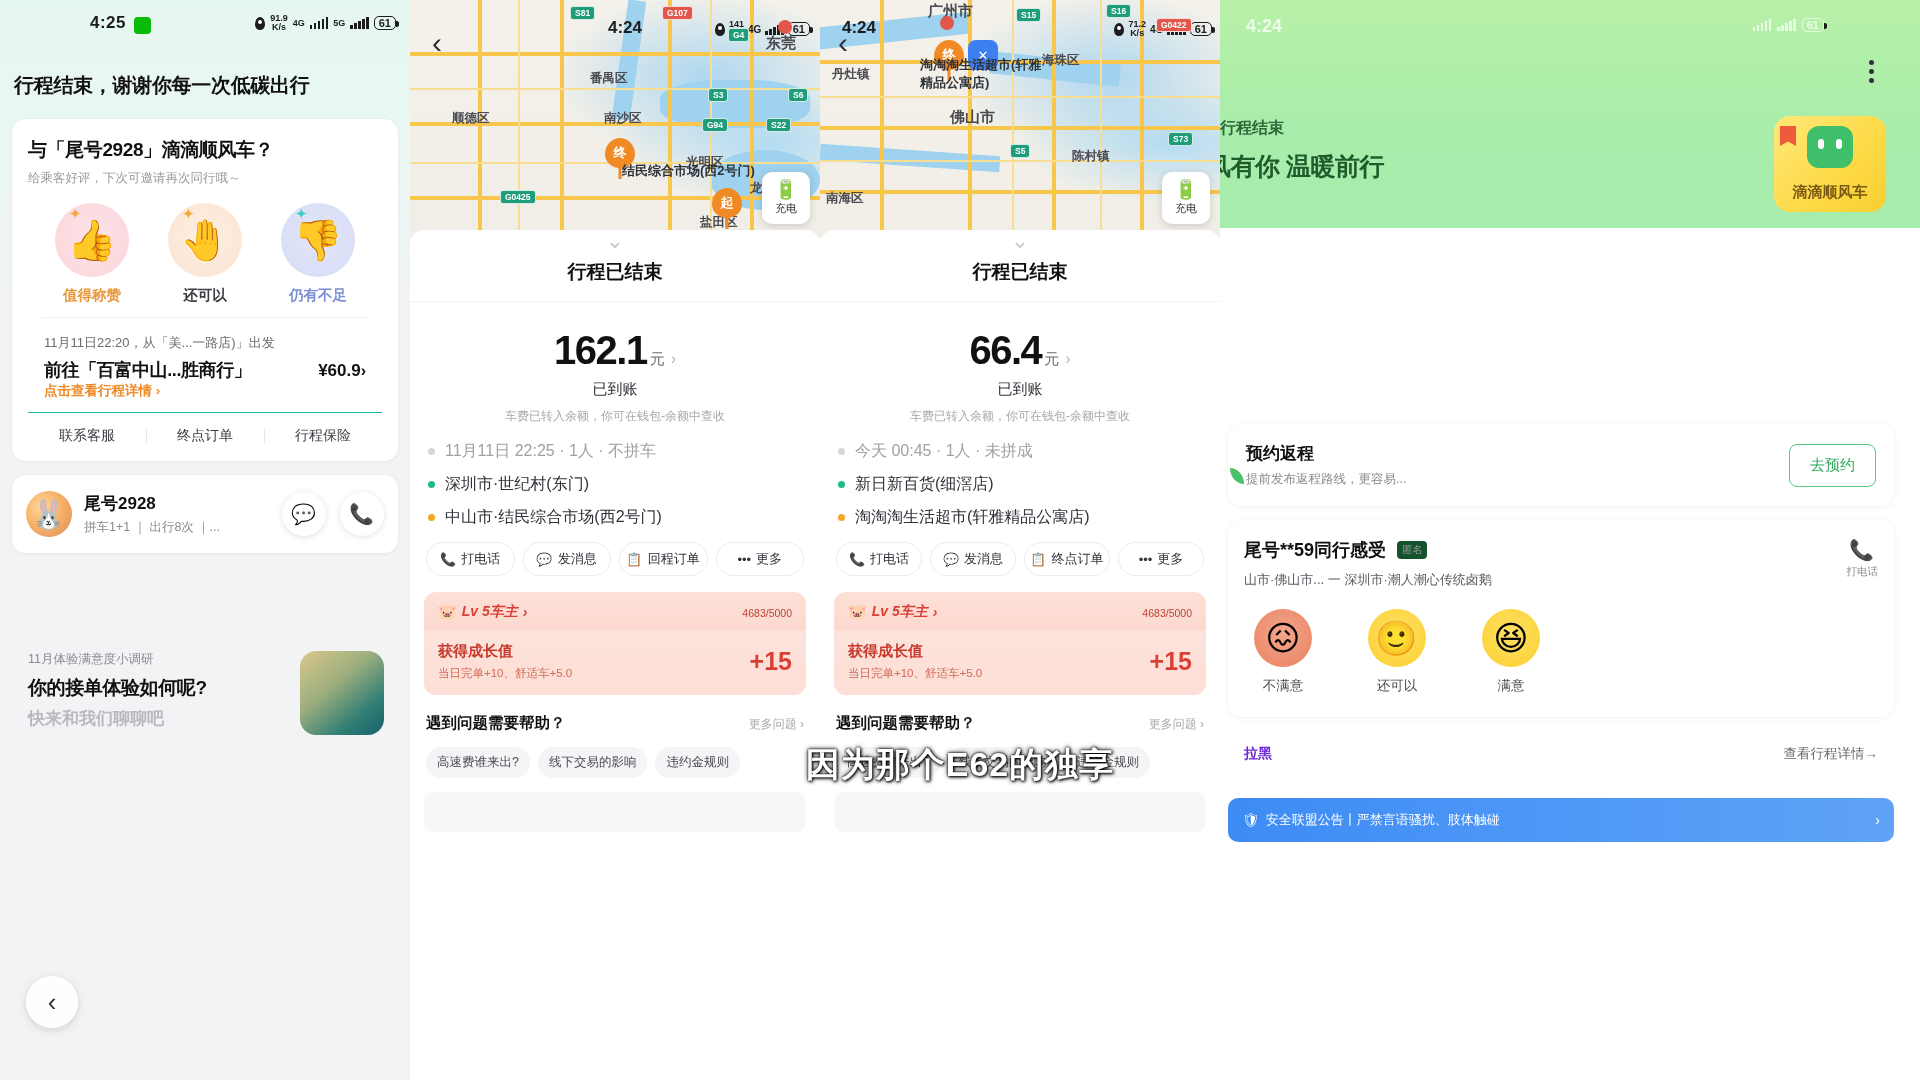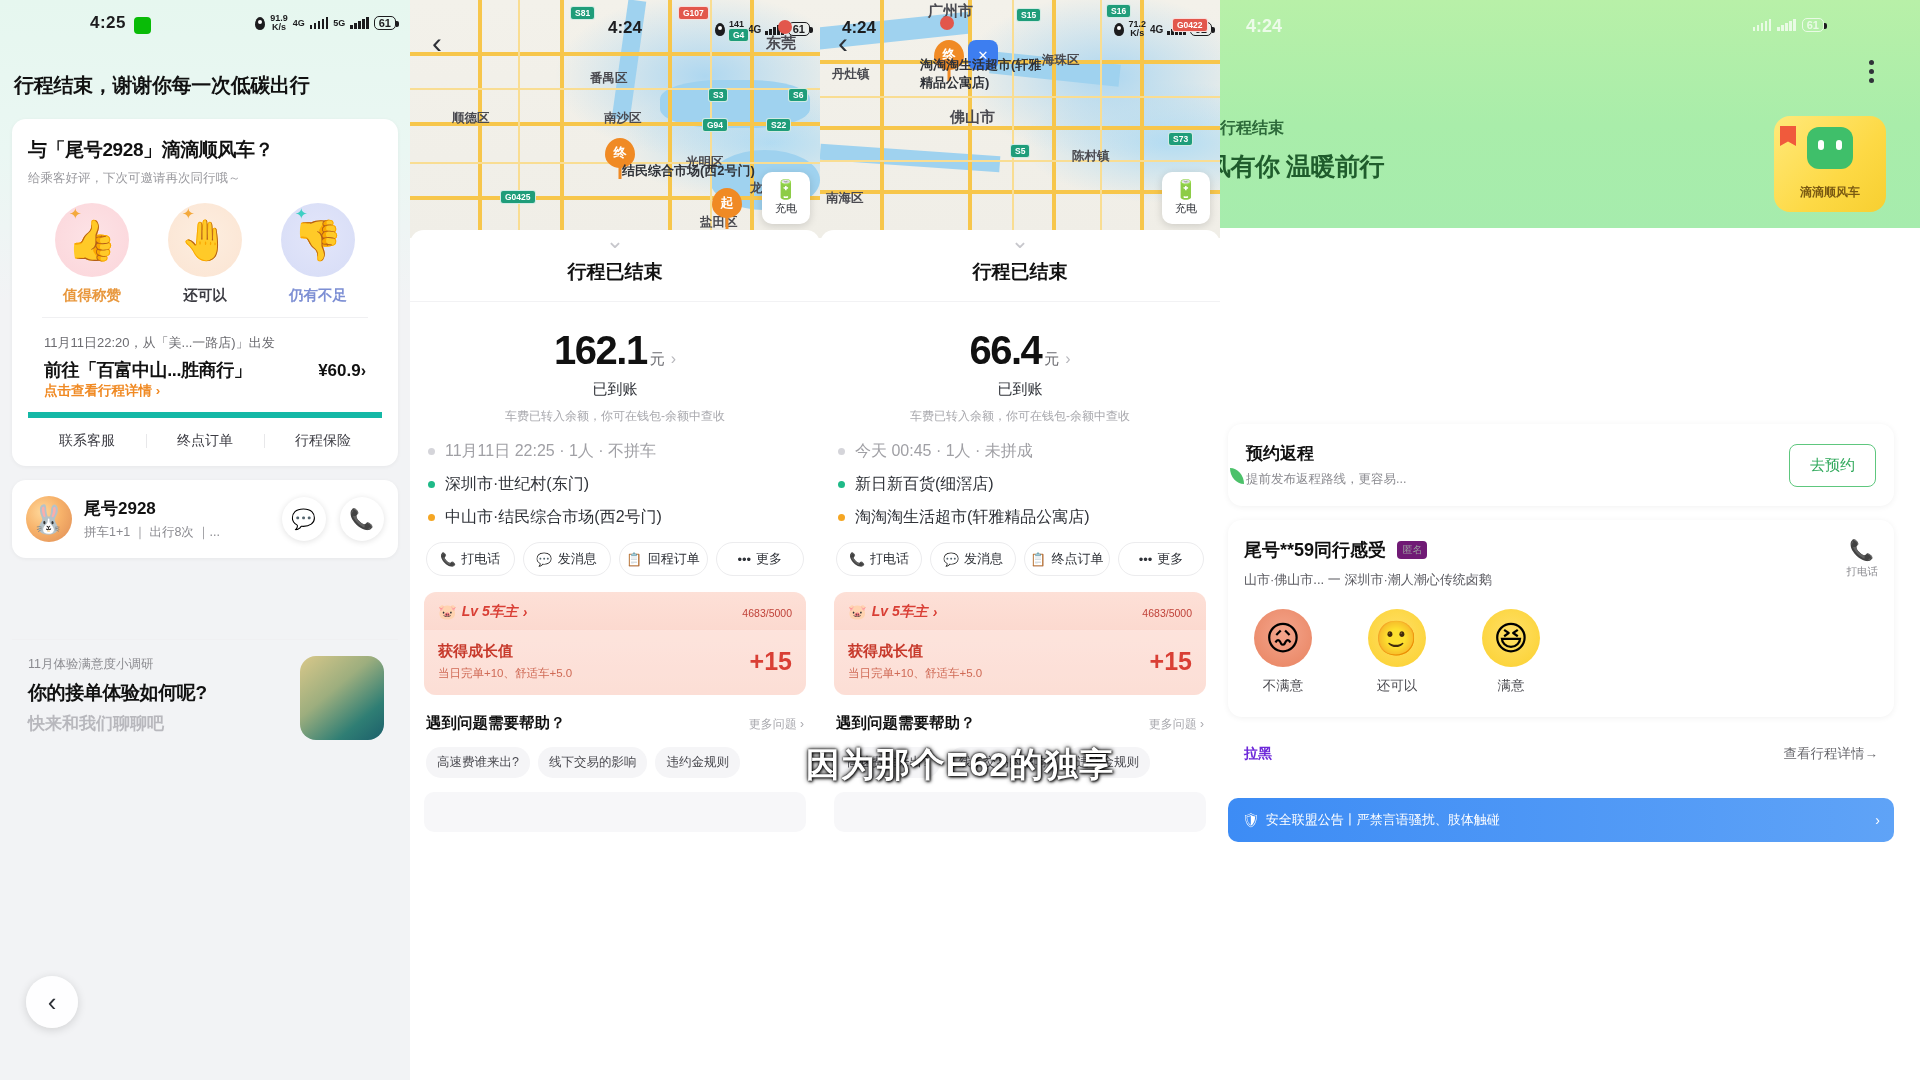--- a/index.html
+++ b/index.html
@@ -72,21 +72,21 @@
 
   .divider { height: 1px; background: #f0f0f2; margin: 6px 14px 0; }
 
   .trip-block { padding: 16px 16px 0; }
   .trip-from { font-size: 13px; color: #6b6b70; }
   .trip-row { display: flex; align-items: baseline; margin-top: 6px; }
   .trip-to { font-size: 18px; font-weight: 700; color: #111; letter-spacing: -.4px; }
   .trip-fee { margin-left: auto; font-size: 17px; font-weight: 700; color: #111; }
   .trip-link { font-size: 13.5px; font-weight: 700; color: #f08a24; }
 
-  .p1-actions { display: flex; align-items: center; padding: 14px 0 16px; margin-top: 12px; border-top: 6px solid #14b8a6; }
+  .p1-actions { display: flex; align-items: center; padding: 14px 0 16px; margin-top: 12px; border-top: 1px solid #14b8a6; }
   .p1-act { flex: 1; text-align: center; font-size: 14px; color: #3c3c43; position: relative; }
   .p1-act + .p1-act::before { content:''; position:absolute; left:0; top:2px; bottom:2px; width:1px; background:#e8e8ea; }
 
   .driver-card { margin-top: 14px; padding: 16px 14px; display: flex; align-items: center; }
   .avatar {
     width: 46px; height: 46px; border-radius: 50%; flex: none;
     background: radial-gradient(circle at 35% 35%, #ffd89a 0%, #f7b26a 45%, #de8b55 100%);
     position: relative; overflow: hidden;
   }
   .avatar::before { content:'🐰'; position:absolute; inset:0; display:flex; align-items:center; justify-content:center; font-size:28px; }
@@ -132,21 +132,21 @@
     overflow: hidden;
   }
   .rd { position:absolute; background:#f7c64b; }
   .rd.thin { background:#f9dd92; }
   .riv { position:absolute; background:#9fd2ef; }
   .maplabel { position:absolute; font-size: 12.5px; color:#4a4a50; font-weight: 600; white-space: nowrap; }
   .mapbadge {
     position:absolute; font-size: 8.5px; color:#fff; background:#1f9d7a; padding: 1px 4px;
     border-radius: 3px; font-weight: 700; border:1px solid rgba(255,255,255,.8);
   }
-  .mapbadge.red { background:#e2574c;margin-left:16px; }
+  .mapbadge.red { background:#e2574c; }
   .map-time { position:absolute; font-size:17px; font-weight:700; color:#1c1c1e; }
   .map-status { position:absolute; display:flex; align-items:center; gap:4px; font-size:10px; font-weight:700; color:#1c1c1e; }
   .map-back { position:absolute; font-size: 30px; color:#2f3238; font-weight: 300; }
   .mk {
     position:absolute; width: 30px; height: 30px; border-radius: 50% 50% 50% 50%/ 55% 55% 45% 45%;
     display:flex; align-items:center; justify-content:center; color:#fff; font-size: 13px; font-weight:700;
   }
   .mk::after{ content:''; position:absolute; left:50%; top:27px; transform:translateX(-50%); width:3px; height:14px; }
   .mk.end{ background:#f08a24; } .mk.end::after{ background:#f08a24; }
   .mk.start{ background:#f08a24; } .mk.start::after{ background:#f08a24; }
@@ -219,21 +219,21 @@
     background: linear-gradient(135deg,#ffe97a 0%, #fdd945 60%, #f7cf30 100%);
     display:flex; flex-direction:column; align-items:center; justify-content:center;
   }
   .p4-logo .face {
     width: 46px; height: 42px; border-radius: 12px; background:#3fbf6a; position:relative;
   }
   .p4-logo .face::before, .p4-logo .face::after {
     content:''; position:absolute; top: 13px; width: 6px; height: 10px; border-radius: 3px; background:#fff;
   }
   .p4-logo .face::before { left: 11px; } .p4-logo .face::after { right: 11px; }
-  .p4-logo .lname { font-size: 12px; font-weight: 700; color: #7a5a12; margin-top: 15px; }
+  .p4-logo .lname { font-size: 15px; font-weight: 700; color: #7a5a12; margin-top: 15px; }
   .p4-ribbon { position:absolute; left: 6px; top: 10px; width: 16px; height: 20px; background:#f05a3c; clip-path: polygon(0 0,100% 0,100% 100%,50% 78%,0 100%); }
 
   .p4-card { position:absolute; left: 8px; right: 26px; background:#fff; border-radius: 14px; box-shadow: 0 1px 6px rgba(0,0,0,.06); }
   .p4-total { top: 232px; padding: 18px 0 22px; text-align:center; }
   .p4-total-h { font-size: 17px; font-weight: 700; color:#111; }
   .p4-total-amt { margin-top: 22px; font-size: 42px; font-weight: 700; color:#f2623a; letter-spacing:-1.5px; }
   .p4-total-unit { font-size: 16px; font-weight: 400; color:#f2623a; }
   .p4-total-arr { font-size: 17px; color:#c9a79c; margin-left: 6px; }
   .p4-total-sub { font-size: 12.5px; color:#a8a8ad; margin-top: 13px; }
 
@@ -242,21 +242,21 @@
   .p4-ret-s { font-size: 12.5px; color:#8a8a8f; margin-top: 6px; }
   .p4-ret-btn {
     margin-left:auto; border: 1px solid #5ec77e; color:#2fa85a; background:#fff;
     border-radius: 8px; padding: 11px 20px; font-size: 15px;
   }
   .p4-leaf { position:absolute; left: 2px; top: 44px; width: 14px; height: 16px; background:#4cc16a; border-radius: 0 100% 0 100%; }
 
   .p4-rate { top: 520px; padding: 18px 16px 22px; }
   .p4-rate-head { display:flex; align-items:flex-start; }
   .p4-rate-t { font-size: 18px; font-weight: 700; color:#111; }
-  .p4-anon { display:inline-block; font-size: 10px; color:#9a9a9f; background:#701a75; border-radius:4px; padding:2px 5px; margin-left: 7px; position:relative; top:-3px;font-family:Liberation Mono, monospace; }
+  .p4-anon { display:inline-block; font-size: 10px; color:#9a9a9f; background:#14532d; border-radius:4px; padding:2px 5px; margin-left: 7px; position:relative; top:-3px;font-family:Liberation Mono, monospace; }
   .p4-rate-s { font-size: 13px; color:#5a5a60; margin-top: 9px; }
   .p4-call { margin-left:auto; text-align:center; }
   .p4-call-i { font-size: 20px; color:#2f3238; }
   .p4-call-l { font-size: 10.5px; color:#8a8a8f; margin-top: 3px; }
   .p4-faces { display:flex; gap: 48px; margin-top: 20px; padding-left: 6px; }
   .p4-face { text-align:center; width: 66px; }
   .p4-face-c { width: 58px; height: 58px; border-radius: 50%; margin: 0 auto; display:flex; align-items:center; justify-content:center; font-size: 34px; }
   .f-bad { background: radial-gradient(circle at 50% 42%, #f4a58c 0%, #e8825f 100%); }
   .f-ok  { background: radial-gradient(circle at 50% 42%, #ffe066 0%, #fbd02e 100%); }
   .f-good{ background: radial-gradient(circle at 50% 42%, #ffe066 0%, #fbd02e 100%); }

